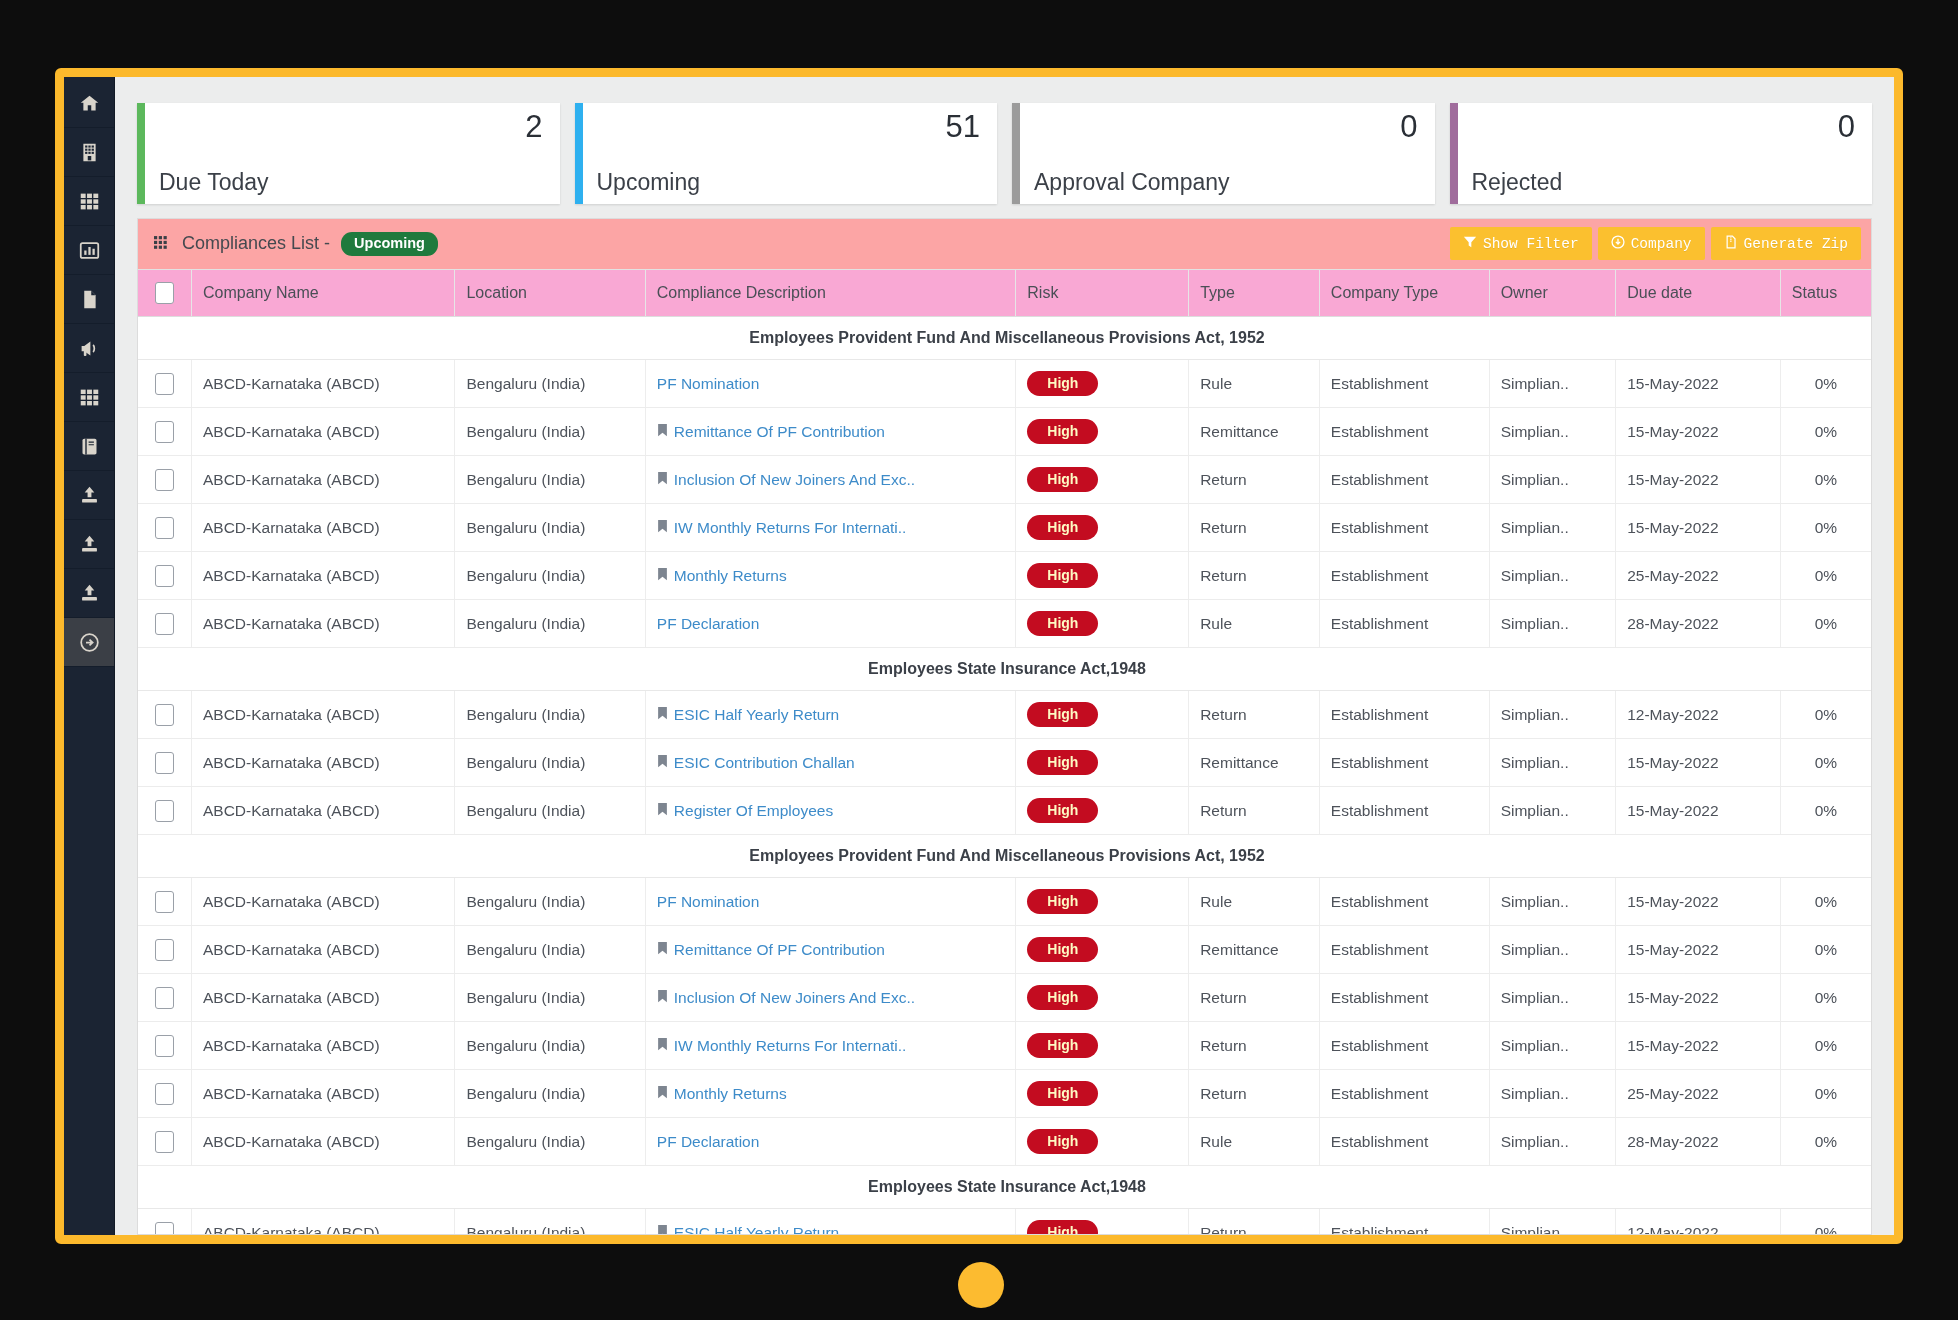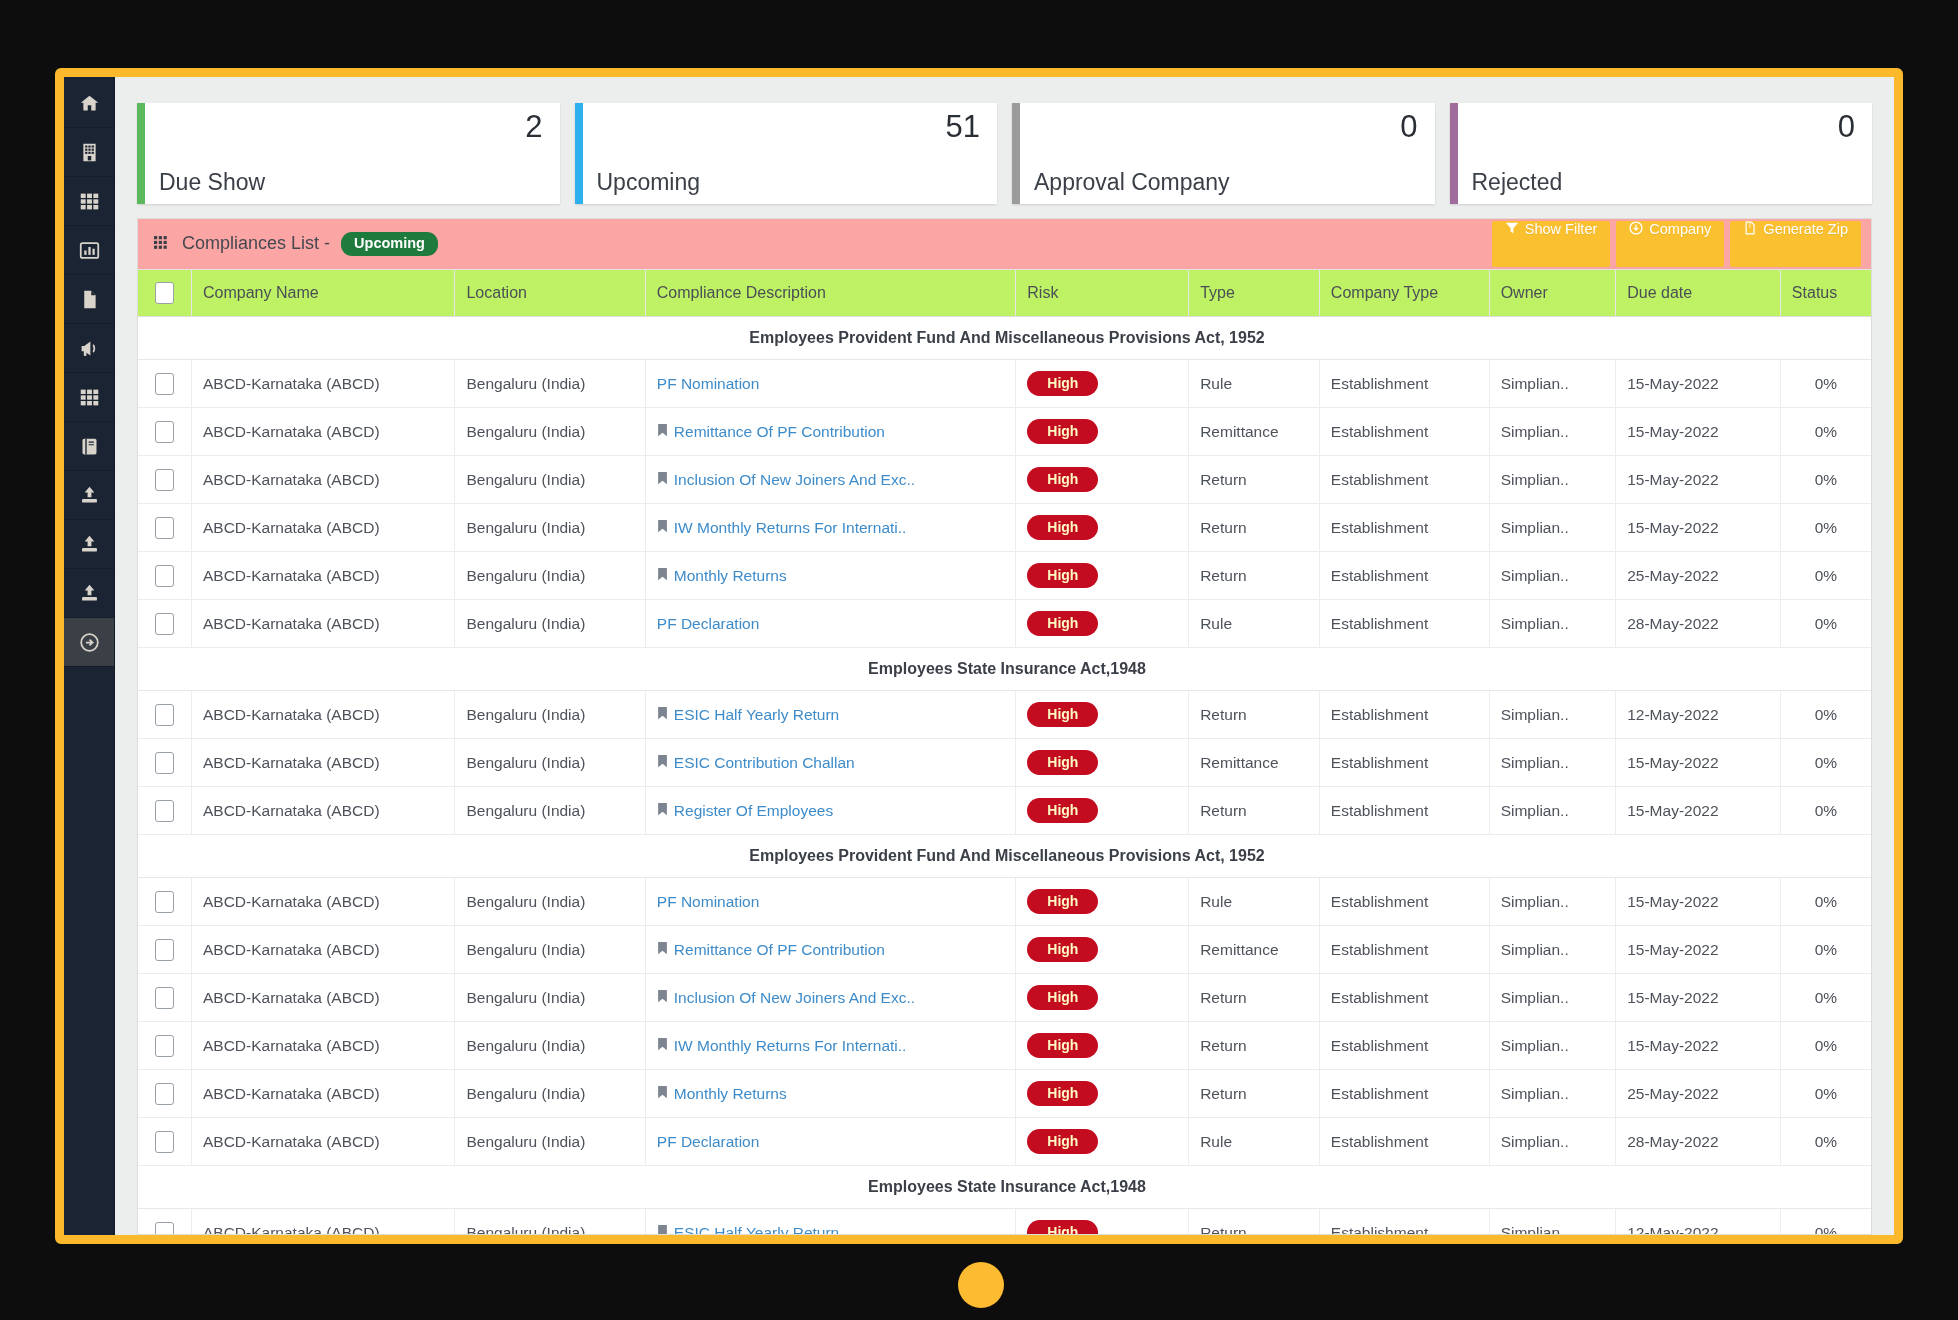--- a/index.html
+++ b/index.html
@@ -113,36 +113,36 @@
     font-weight: bold;
     padding: 4px 13px 5px 13px;
     border-radius: 11px;
     line-height: 1;
   }
   #toolbar-right { display: flex; gap: 6px; }
   .tb-btn {
     background: #fbc02f;
     color: #fff;
     border: none;
-    font-family: Liberation Sans, sans-serif;
+    font-family: Liberation Mono, monospace;
     font-size: 14.5px;
-    height: 46px;
+    height: 33px;
     padding: 0 13px;
-    display: flex; gap: 6px;
+    display: flex; align-items: center; gap: 6px;
     cursor: pointer;
     border-radius: 2px;
     text-shadow: 0 1px 0 rgba(0,0,0,.08);
   }
   .tb-btn svg { width: 14px; height: 14px; }
 
   
   #table-scroll { flex: 1 1 auto; overflow: hidden; }
   table { width: 100%; border-collapse: collapse; table-layout: fixed; }
   thead th {
-    background: #bef264;
+    background: #f9a8d4;
     border-bottom: 1px solid #dddddd;
     border-right: 1px solid #e6e6e6;
     text-align: left;
     font-size: 16px;
     font-weight: normal;
     color: #4a4f56;
     padding: 12px 11px;
     height: 47px;
   }
   thead th:last-child { border-right: none; }
@@ -336,21 +336,21 @@
       </div>
     </nav>
 
   <div id="main">
 
     <div id="cards">
         <div class="card">
           <div class="card-accent" style="background:#5cb85c"></div>
           <div class="card-body">
             <div class="card-value">2</div>
-            <div class="card-label">Due Show</div>
+            <div class="card-label">Due Today</div>
           </div>
         </div>
         <div class="card">
           <div class="card-accent" style="background:#2eb0ef"></div>
           <div class="card-body">
             <div class="card-value">51</div>
             <div class="card-label">Upcoming</div>
           </div>
         </div>
         <div class="card">

